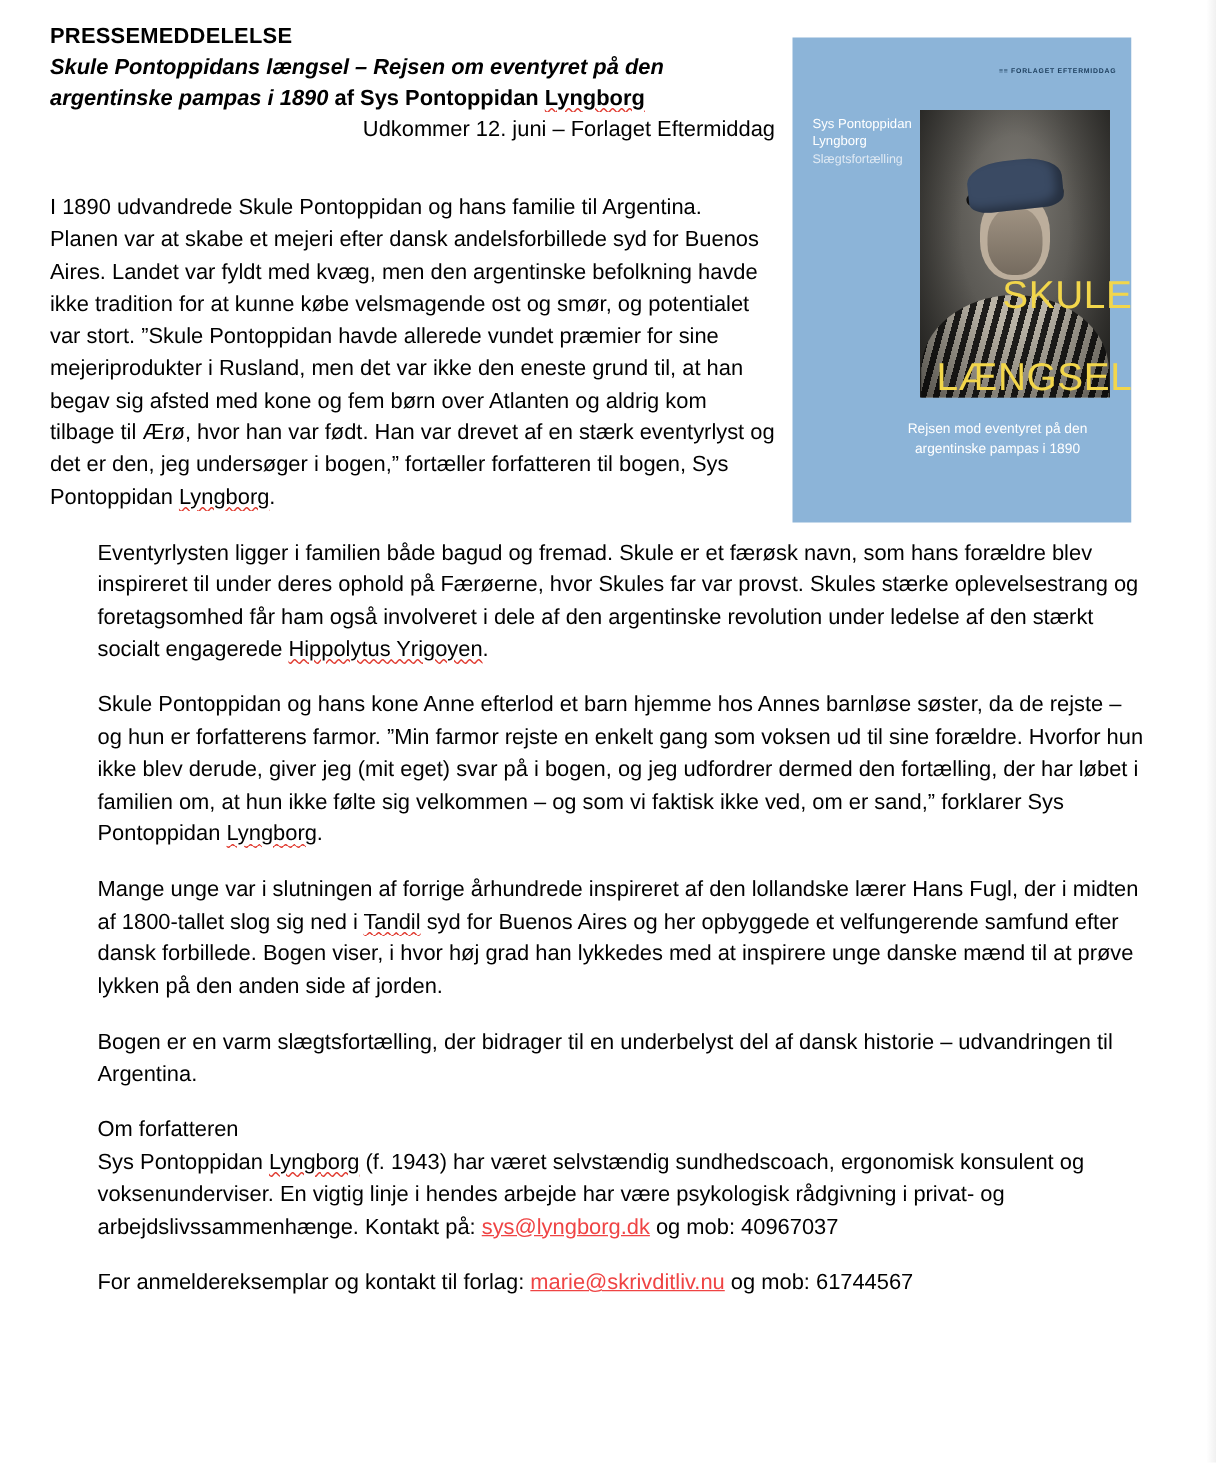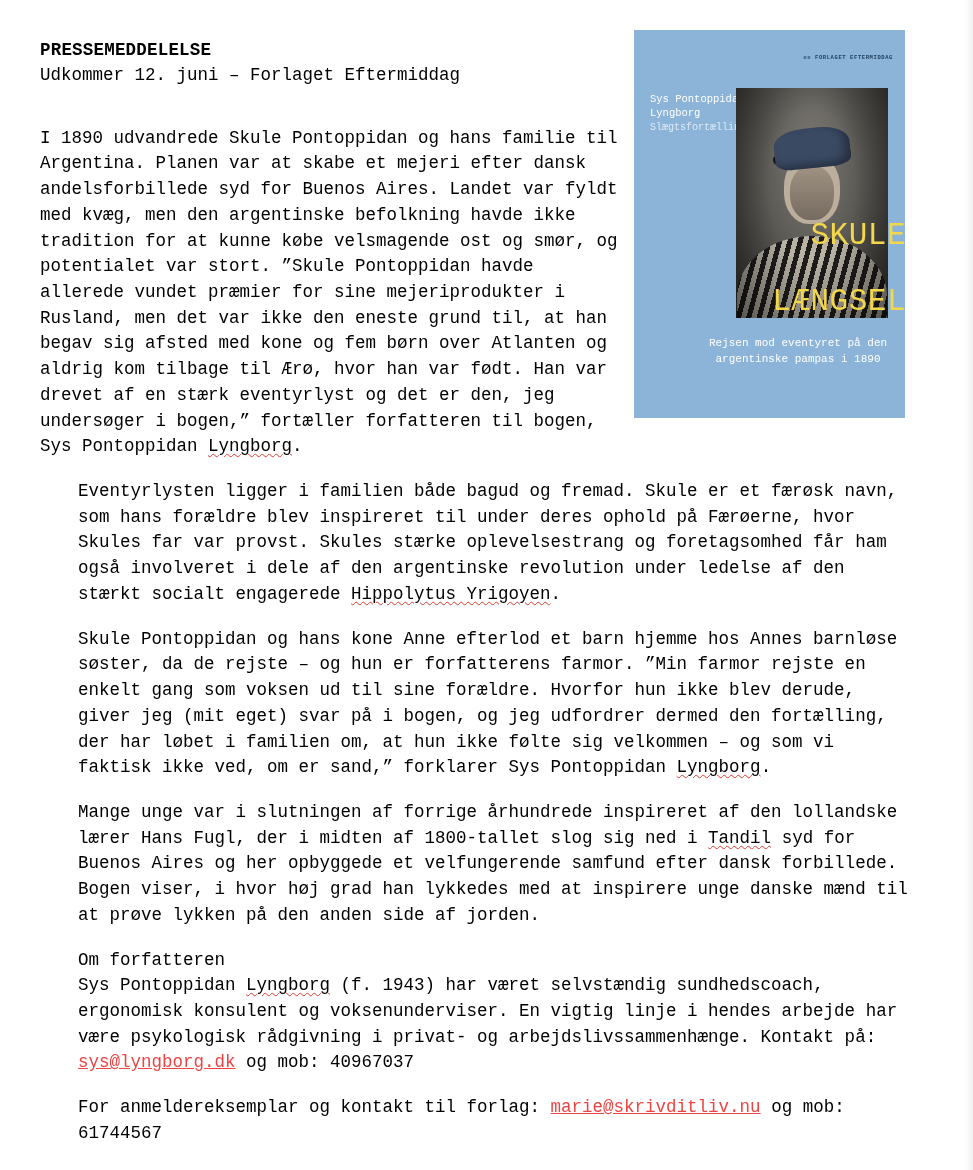--- a/index.html
+++ b/index.html
@@ -13,42 +13,42 @@
     font-family: "Liberation Sans", sans-serif;
     color: #000000;
     position: relative;
     overflow: hidden;
   }
   .page {
     position: relative;
     width: 973px;
     height: 1170px;
     box-sizing: border-box;
-    padding: 38px 40px 0 40px;
-    font-family: Liberation Mono, monospace;
+    padding: 16px 40px 0 40px;
   }
   .header-block {
     width: 580px;
     font-size: 17.5px;
     line-height: 1.42;
   }
   .header-title {
     font-weight: bold;
     letter-spacing: 0.2px;
   }
   .header-subtitle {
     font-style: italic;
     font-weight: bold;
   }
   .header-subtitle .author {
     font-style: normal;
     font-weight: bold;
   }
   .header-line3 {
     font-weight: normal;
+    text-align: right;
   }
   .spell {
     text-decoration: underline;
     text-decoration-style: wavy;
     text-decoration-color: #e03a2f;
     text-decoration-thickness: 1px;
     text-underline-offset: 2px;
   }
   .body-col {
     width: 580px;
@@ -205,20 +205,24 @@
     background: linear-gradient(90deg, rgba(0,0,0,0.0), rgba(0,0,0,0.06));
   }
 </style>
 </head>
 <body>
 
 <div class="page">
 
   <div class="header-block">
     <div class="header-title">PRESSEMEDDELELSE</div>
+    <div class="header-subtitle">
+      <span>Skule Pontoppidans længsel – Rejsen om eventyret på den</span><br>
+      <span>argentinske pampas i 1890</span><span class="author"> af Sys Pontoppidan </span><span class="author spell">Lyngborg</span>
+    </div>
     <div class="header-line3">Udkommer 12. juni – Forlaget Eftermiddag</div>
   </div>
 
   <div class="cover">
     <div class="cover-publisher">≡≡ FORLAGET EFTERMIDDAG</div>
     <div class="cover-author">
       <span>Sys Pontoppidan</span><br>
       <span>Lyngborg</span><br>
       <span class="cover-genre">Slægtsfortælling</span>
     </div>
@@ -245,20 +249,21 @@
     <p class="para"><span>I 1890 udvandrede Skule Pontoppidan og hans familie til Argentina. Planen var at skabe et mejeri efter dansk andelsforbillede syd for Buenos Aires. Landet var fyldt med kvæg, men den argentinske befolkning havde ikke tradition for at kunne købe velsmagende ost og smør, og potentialet var stort. ”Skule Pontoppidan havde allerede vundet præmier for sine mejeriprodukter i Rusland, men det var ikke den eneste grund til, at han begav sig afsted med kone og fem børn over Atlanten og aldrig kom tilbage til Ærø, hvor han var født. Han var drevet af en stærk eventyrlyst og det er den, jeg undersøger i bogen,” fortæller forfatteren til bogen, Sys Pontoppidan </span><span class="spell">Lyngborg</span><span>.</span></p>
   </div>
 
   <div class="full-col">
     <p class="para"><span>Eventyrlysten ligger i familien både bagud og fremad. Skule er et færøsk navn, som hans forældre blev inspireret til under deres ophold på Færøerne, hvor Skules far var provst. Skules stærke oplevelsestrang og foretagsomhed får ham også involveret i dele af den argentinske revolution under ledelse af den stærkt socialt engagerede </span><span class="spell">Hippolytus Yrigoyen</span><span>.</span></p>
 
     <p class="para"><span>Skule Pontoppidan og hans kone Anne efterlod et barn hjemme hos Annes barnløse søster, da de rejste – og hun er forfatterens farmor. ”Min farmor rejste en enkelt gang som voksen ud til sine forældre. Hvorfor hun ikke blev derude, giver jeg (mit eget) svar på i bogen, og jeg udfordrer dermed den fortælling, der har løbet i familien om, at hun ikke følte sig velkommen – og som vi faktisk ikke ved, om er sand,” forklarer Sys Pontoppidan </span><span class="spell">Lyngborg</span><span>.</span></p>
 
     <p class="para"><span>Mange unge var i slutningen af forrige århundrede inspireret af den lollandske lærer Hans Fugl, der i midten af 1800-tallet slog sig ned i </span><span class="spell">Tandil</span><span> syd for Buenos Aires og her opbyggede et velfungerende samfund efter dansk forbillede. Bogen viser, i hvor høj grad han lykkedes med at inspirere unge danske mænd til at prøve lykken på den anden side af jorden.</span></p>
 
+    <p class="para">Bogen er en varm slægtsfortælling, der bidrager til en underbelyst del af dansk historie – udvandringen til Argentina.</p>
 
     <p class="tight">Om forfatteren</p>
     <p class="para"><span>Sys Pontoppidan </span><span class="spell">Lyngborg</span><span> (f. 1943) har været selvstændig sundhedscoach, ergonomisk konsulent og voksenunderviser. En vigtig linje i hendes arbejde har være psykologisk rådgivning i privat- og arbejdslivssammenhænge. Kontakt på: </span><a class="maillink" href="#">sys@lyngborg.dk</a><span> og mob: 40967037</span></p>
 
     <p class="para"><span>For anmeldereksemplar og kontakt til forlag: </span><a class="maillink" href="#">marie@skrivditliv.nu</a><span> og mob: 61744567</span></p>
   </div>
 
   <div class="page-edge"></div>
 </div>
 

